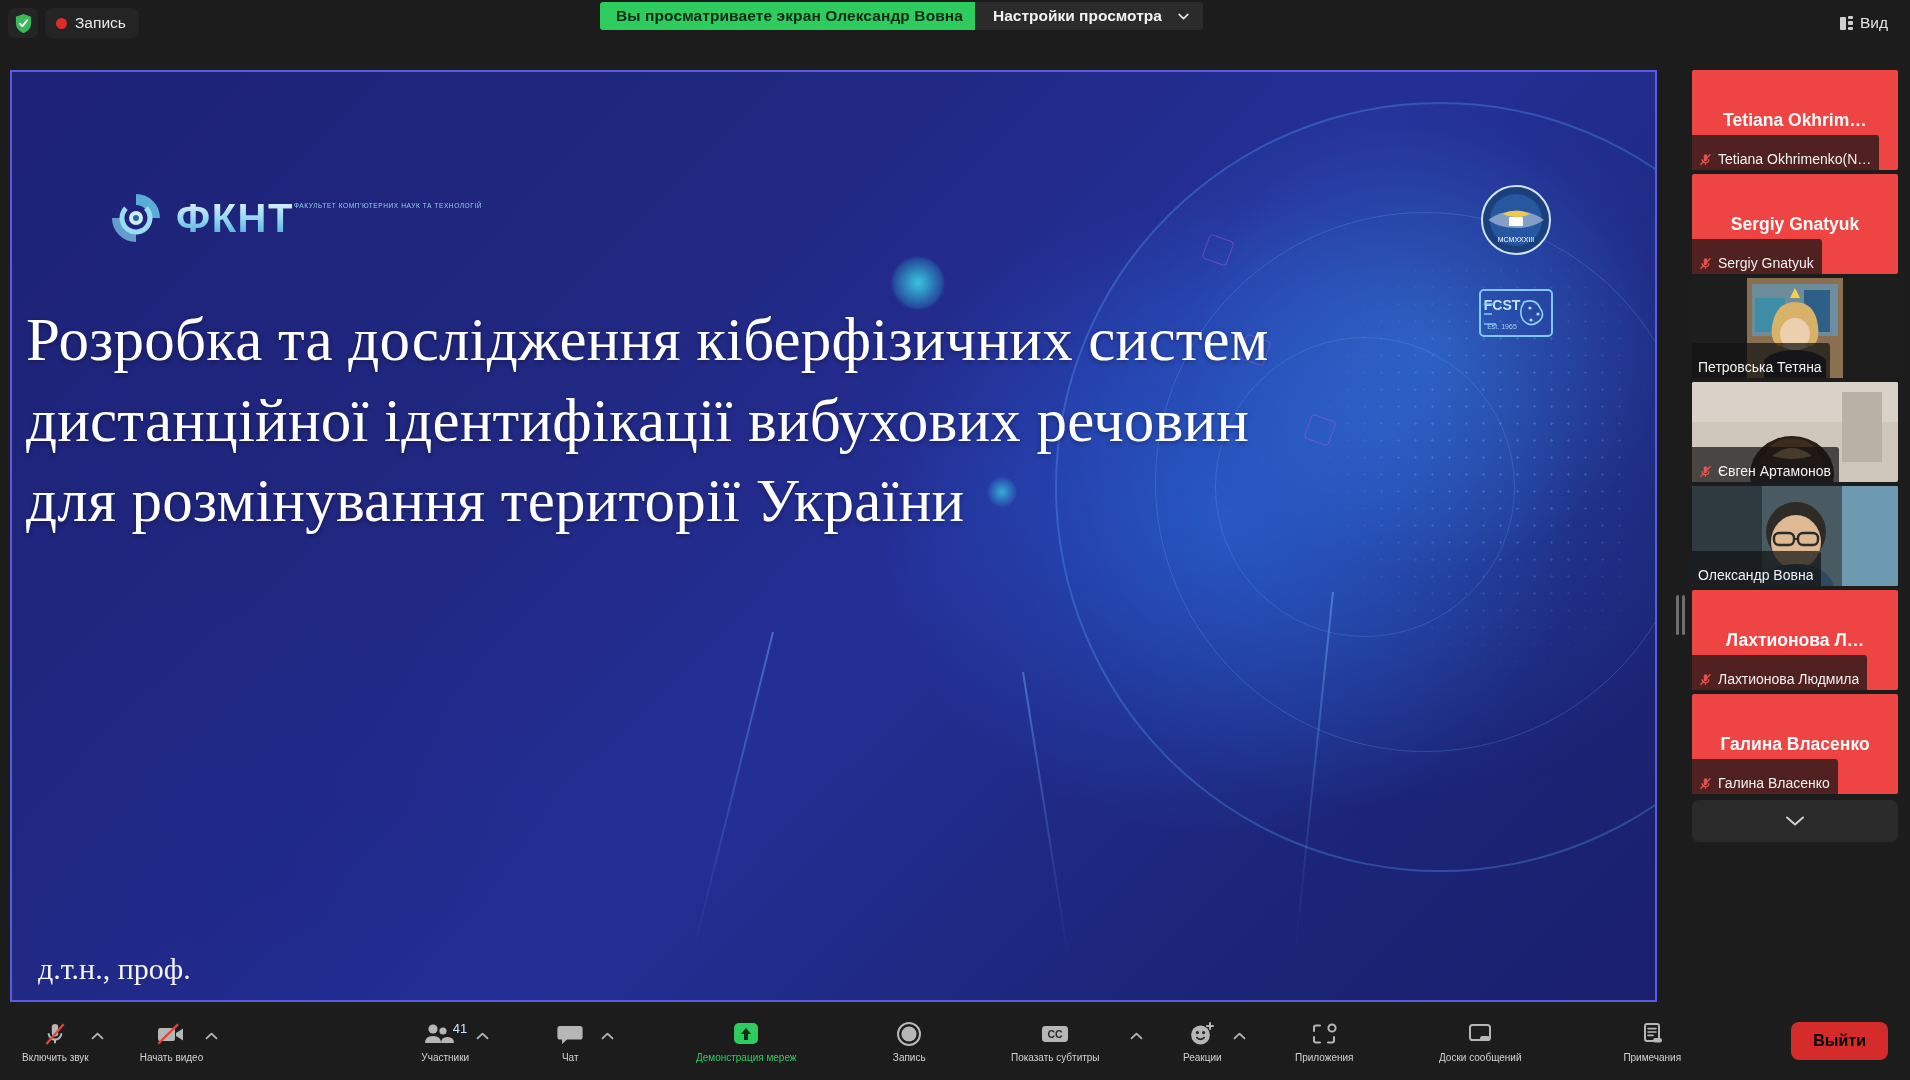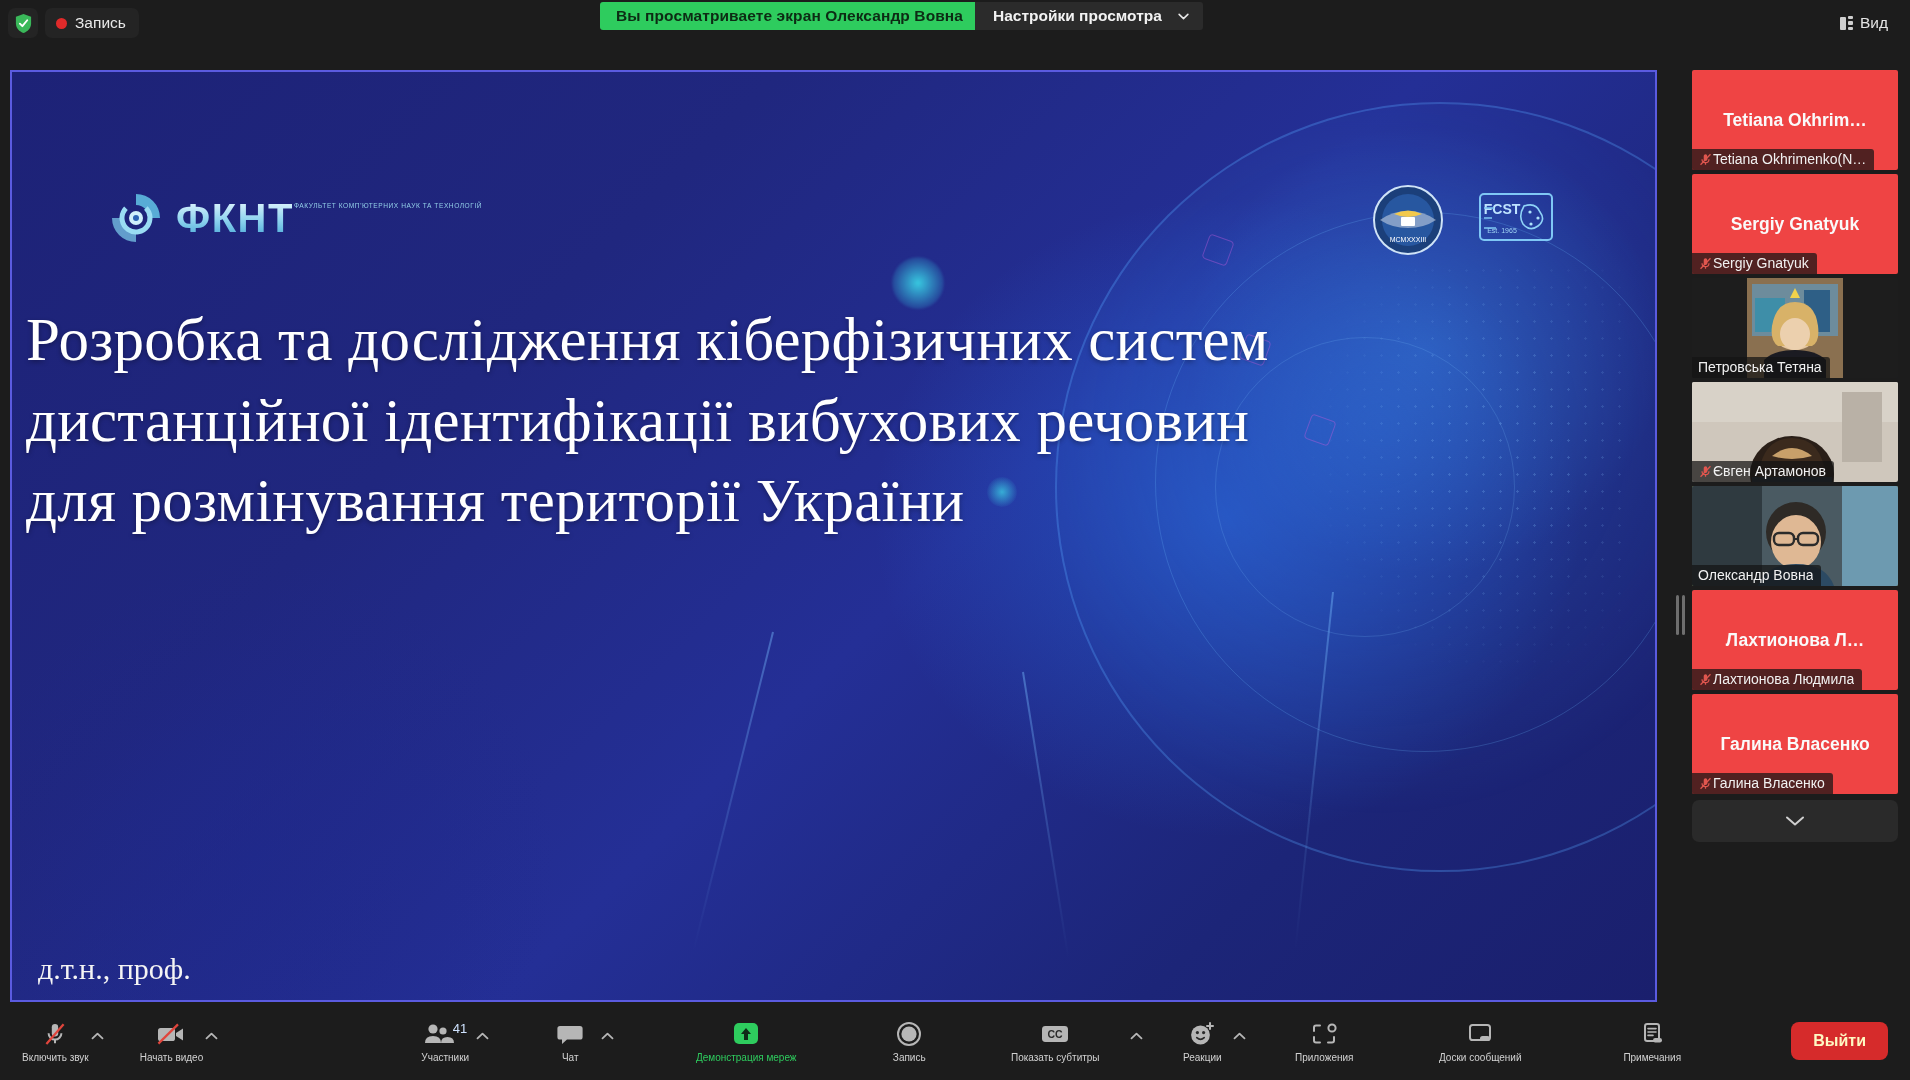--- a/index.html
+++ b/index.html
@@ -101,21 +101,21 @@
   .logo-fknt { position: absolute; left: 96px; top: 118px; display: flex; align-items: center; gap: 12px; }
   .fknt-mark { width: 56px; height: 56px; }
   .fknt-text { display: flex; }
   .fknt-title {
     font-size: 40px; font-weight: bold; letter-spacing: 1.5px;
     background: linear-gradient(180deg,#eaf8ff 0%, #8fd4ef 55%, #4aa8d8 100%);
     -webkit-background-clip: text; background-clip: text; color: transparent;
     line-height: 1;
   }
   .fknt-sub { font-size: 6.6px; color: #93cfe8; letter-spacing: .55px; margin-top: 4px; white-space: nowrap; }
-  .logo-right { position: absolute; right: 95px; top: 112px; display: flex; align-items: center; gap: 28px; }
+  .logo-right { position: absolute; right: 95px; top: 112px; display: flex; align-items: center; gap: 28px; flex-direction: column; }
   .seal { width: 72px; height: 72px; }
   .fcst { width: 88px; height: 64px; }
 
   
   .slide-title {
     position: absolute; left: 14px; top: 228px; width: 1300px;
     font-family: "Liberation Serif", serif; color: #ffffff;
     font-size: 61px; line-height: 1.32; letter-spacing: .2px;
     text-shadow: 0 2px 5px rgba(0,0,0,.33);
   }
@@ -141,22 +141,22 @@
   }
   .tile.video { background: #20242b; }
   .tile.active { outline: 3px solid #d4e84a; outline-offset: -3px; }
   .tile-name-big {
     position: absolute; inset: 0; display: flex; align-items: center; justify-content: center;
     color: #fafafa; font-size: 17.5px; font-weight: bold; padding: 0 6px; text-align: center;
     white-space: nowrap; overflow: hidden;
   }
   .tile-badge {
     position: absolute; left: 0; bottom: 0; max-width: 100%;
-    background: rgba(20,20,20,.72); display: flex; align-items: center; 
-    padding: 2px 8px 3px 6px; border-radius: 0 3px 0 0;
+    background: rgba(20,20,20,.72); display: flex; align-items: center; gap: 5px;
+    padding: 16px 8px 3px 6px; border-radius: 0 3px 0 0;
   }
   .tile-badge .nm { color: #f1f1f1; font-size: 14px; white-space: nowrap; overflow: hidden; text-overflow: ellipsis; }
   .mute-ico { width: 15px; height: 15px; flex: 0 0 15px; }
   .cam-feed { position: absolute; inset: 0; }
   .sb-more {
     width: 206px; height: 42px; background: #2a2a2a; border-radius: 7px;
     display: flex; align-items: center; justify-content: center; margin-top: 6px;
   }
 
   
@@ -168,21 +168,21 @@
     display: flex; flex-direction: column; align-items: center; justify-content: center;
     gap: 4px; min-width: 58px; height: 66px;
   }
   .tb-item .lbl { color: #d2d2d2; font-size: 10px; white-space: nowrap; }
   .tb-item.green .lbl { color: #2ecc5e; }
   .tb-ico { height: 28px; display: flex; align-items: center; justify-content: center; text-decoration: underline; }
   .caret { width: 13px; height: 26px; display: flex; align-items: flex-start; justify-content: center;
            padding-top: 4px; margin-left: 2px; }
   .tb-group { display: flex; align-items: center; }
   .leave-btn {
-    background: #d62b2b; color: #fef9c3; font-size: 16px; font-weight: bold;
+    background: #d62b2b; color: #000000; font-size: 16px; font-weight: bold;
     border: none; border-radius: 8px; padding: 10px 22px; cursor: pointer;
   }
 </style>
 </head>
 <body>
 
 <div class="app">
 
   <div class="topbar">
     <div class="rec-group">

